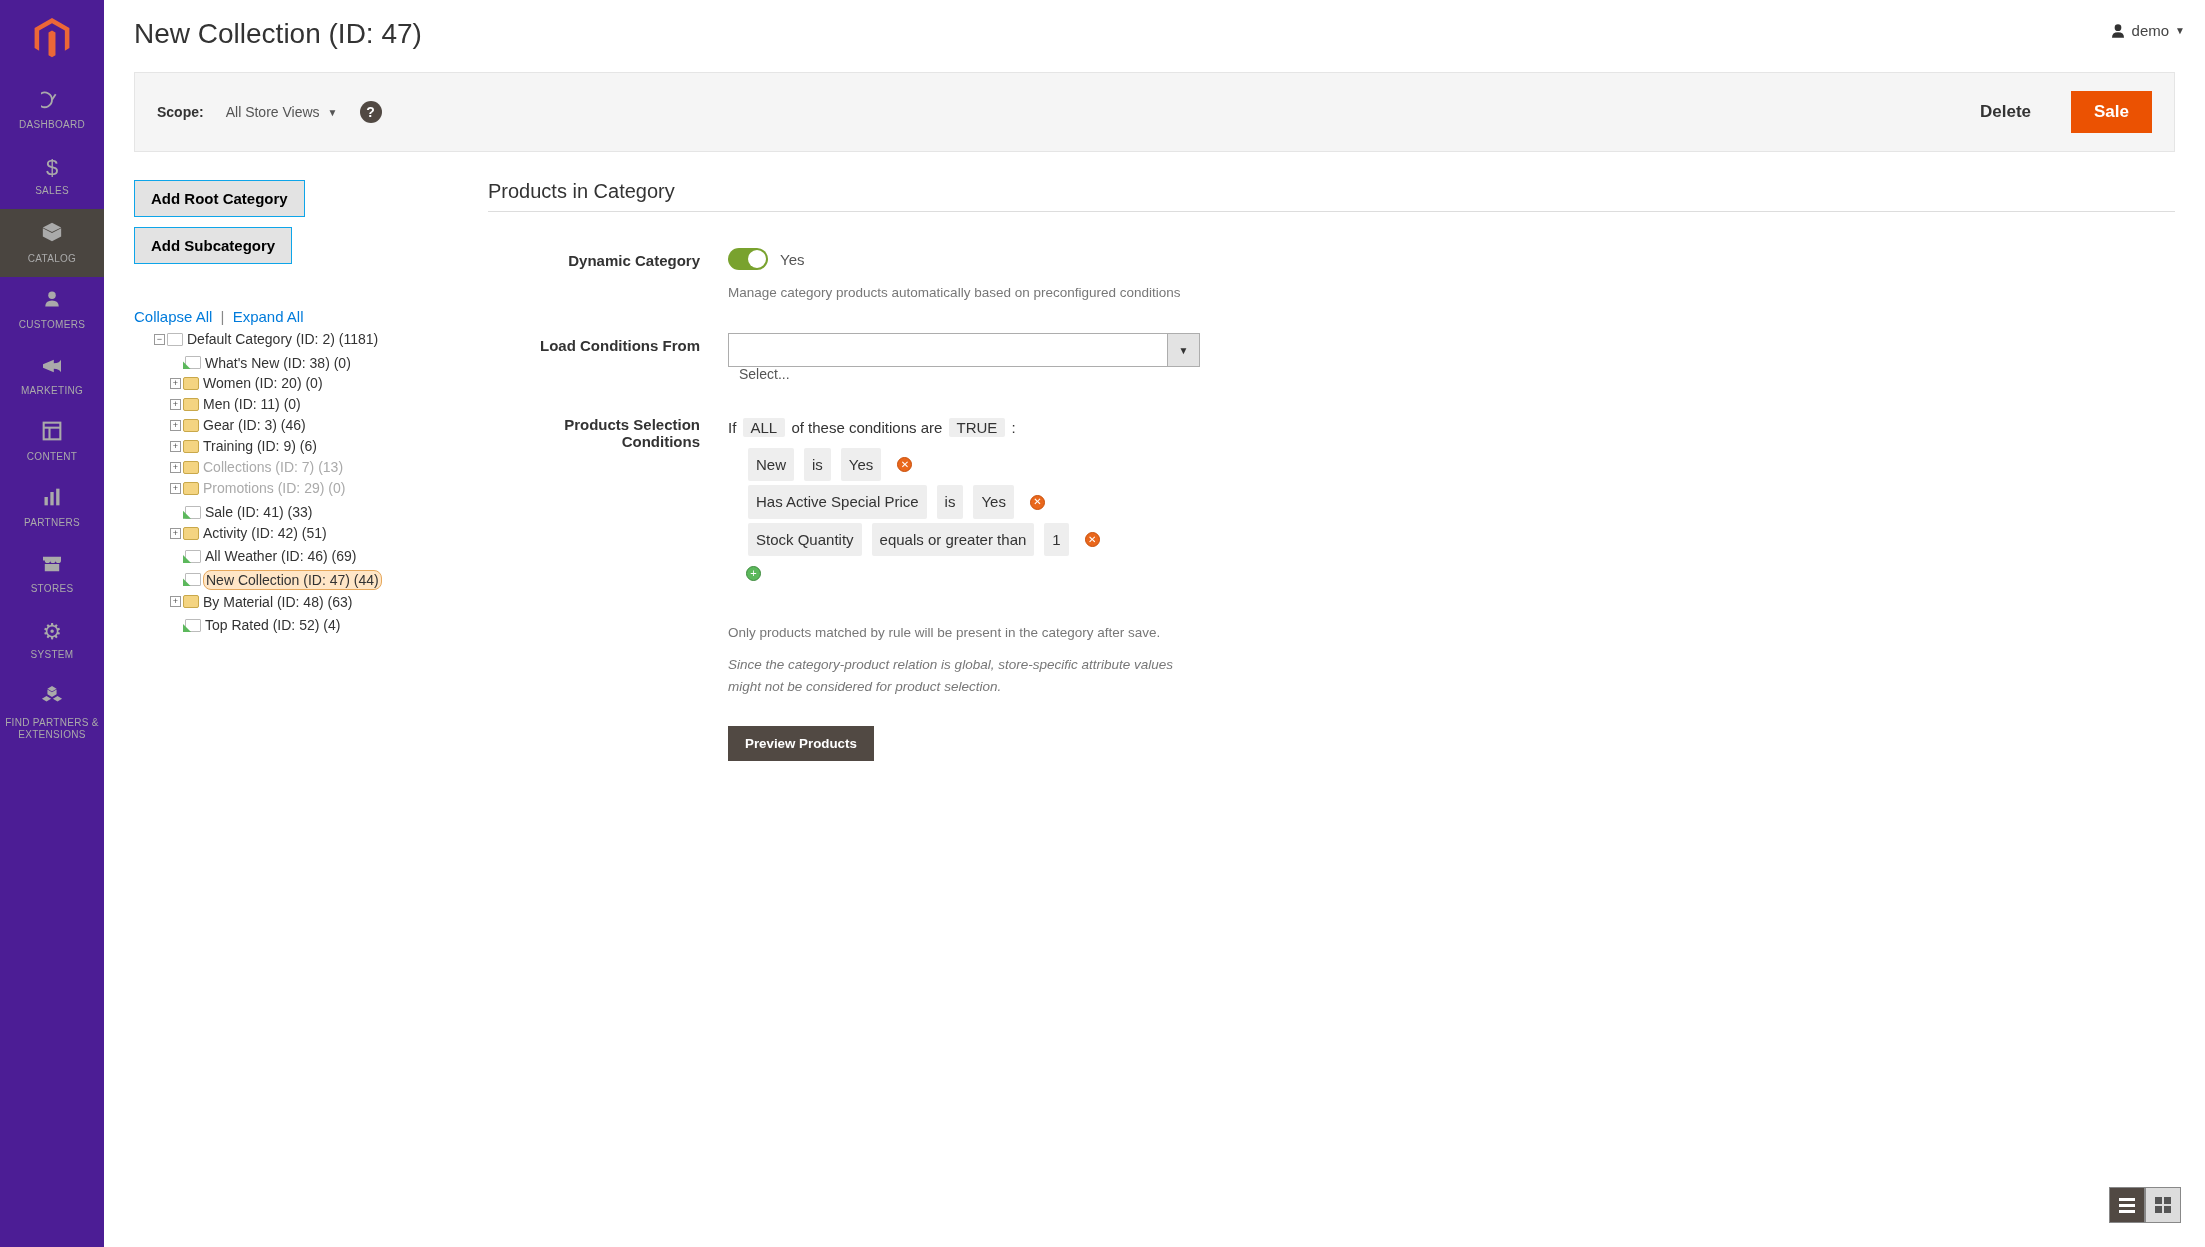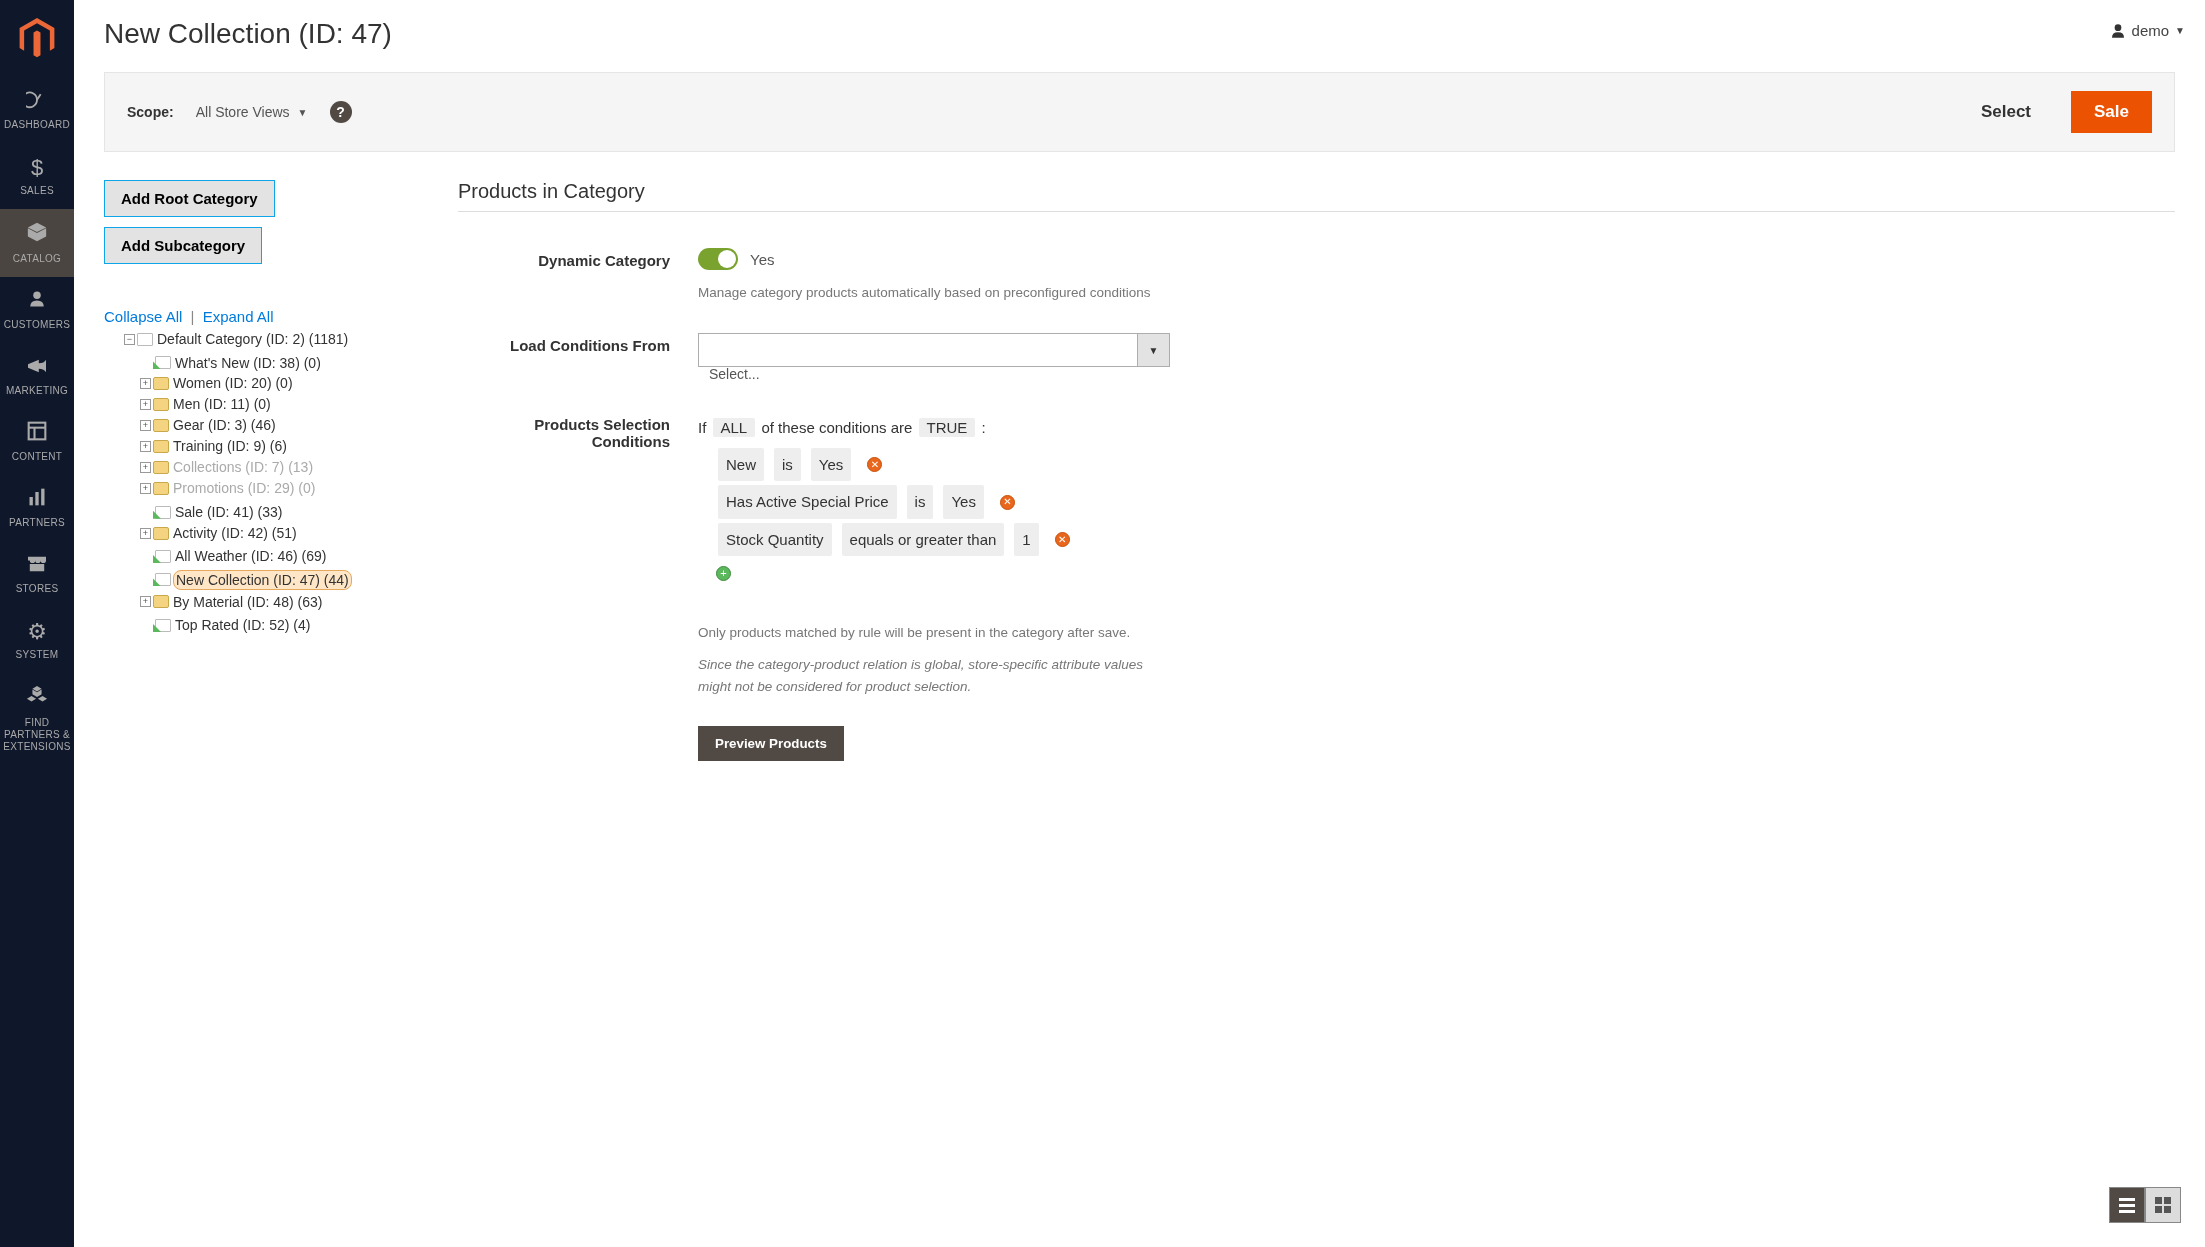--- a/index.html
+++ b/index.html
@@ -1,18 +1,18 @@
 <!DOCTYPE html>
 <html><head>
 <meta charset="utf-8">
 <style>
 * { box-sizing: border-box; margin: 0; padding: 0; }
 body { font-family: -apple-system, BlinkMacSystemFont, "Segoe UI", Helvetica, Arial, sans-serif; background: #fff; color: #333; font-size: 14px; }
 .app { display: flex; min-height: 100vh; }
-.sidebar { width: 74px; background: #0f172a; color: #aaa; flex-shrink: 0; }
+.sidebar { width: 104px; background: #4c1d95; color: #aaa; flex-shrink: 0; }
 .logo { height: 75px; display: flex; align-items: center; justify-content: center; }
 .logo svg { width: 36px; height: 40px; }
 .nav-item { display: flex; flex-direction: column; align-items: center; padding: 12px 4px; cursor: pointer; text-align: center; }
 .nav-item.active { background: #4a4540; }
 .nav-icon { font-size: 22px; margin-bottom: 4px; color: #aaa; }
 .nav-label { font-size: 10px; letter-spacing: 0.3px; color: #aaa; line-height: 1.2; }
 .main { flex: 1; padding: 0 30px 30px 30px; background: #fff; min-width: 0; }
 .page-title { font-size: 28px; font-weight: 400; padding: 18px 0 22px 0; color: #333; }
 .user-menu { position: absolute; top: 22px; right: 20px; display: flex; align-items: center; gap: 6px; cursor: pointer; color: #444; font-size: 15px; }
 .user-menu .caret { font-size: 10px; }
@@ -176,21 +176,21 @@
     <h1 class="page-title">New Collection (ID: 47)</h1>
 
     <div class="toolbar">
       <span class="scope-label">Scope:</span>
       <span class="scope-select">
         <span>All Store Views</span>
         <span class="caret">▼</span>
       </span>
       <span class="help-icon">?</span>
       <span class="toolbar-spacer"></span>
-      <button class="btn-delete">Select</button>
+      <button class="btn-delete">Delete</button>
       <button class="btn-save">Sale</button>
     </div>
 
     <div class="content">
       <div class="left-col">
         <button class="cat-btn">Add Root Category</button>
         <button class="cat-btn">Add Subcategory</button>
 
         <div class="tree-controls">
           <a>Collapse All</a>

